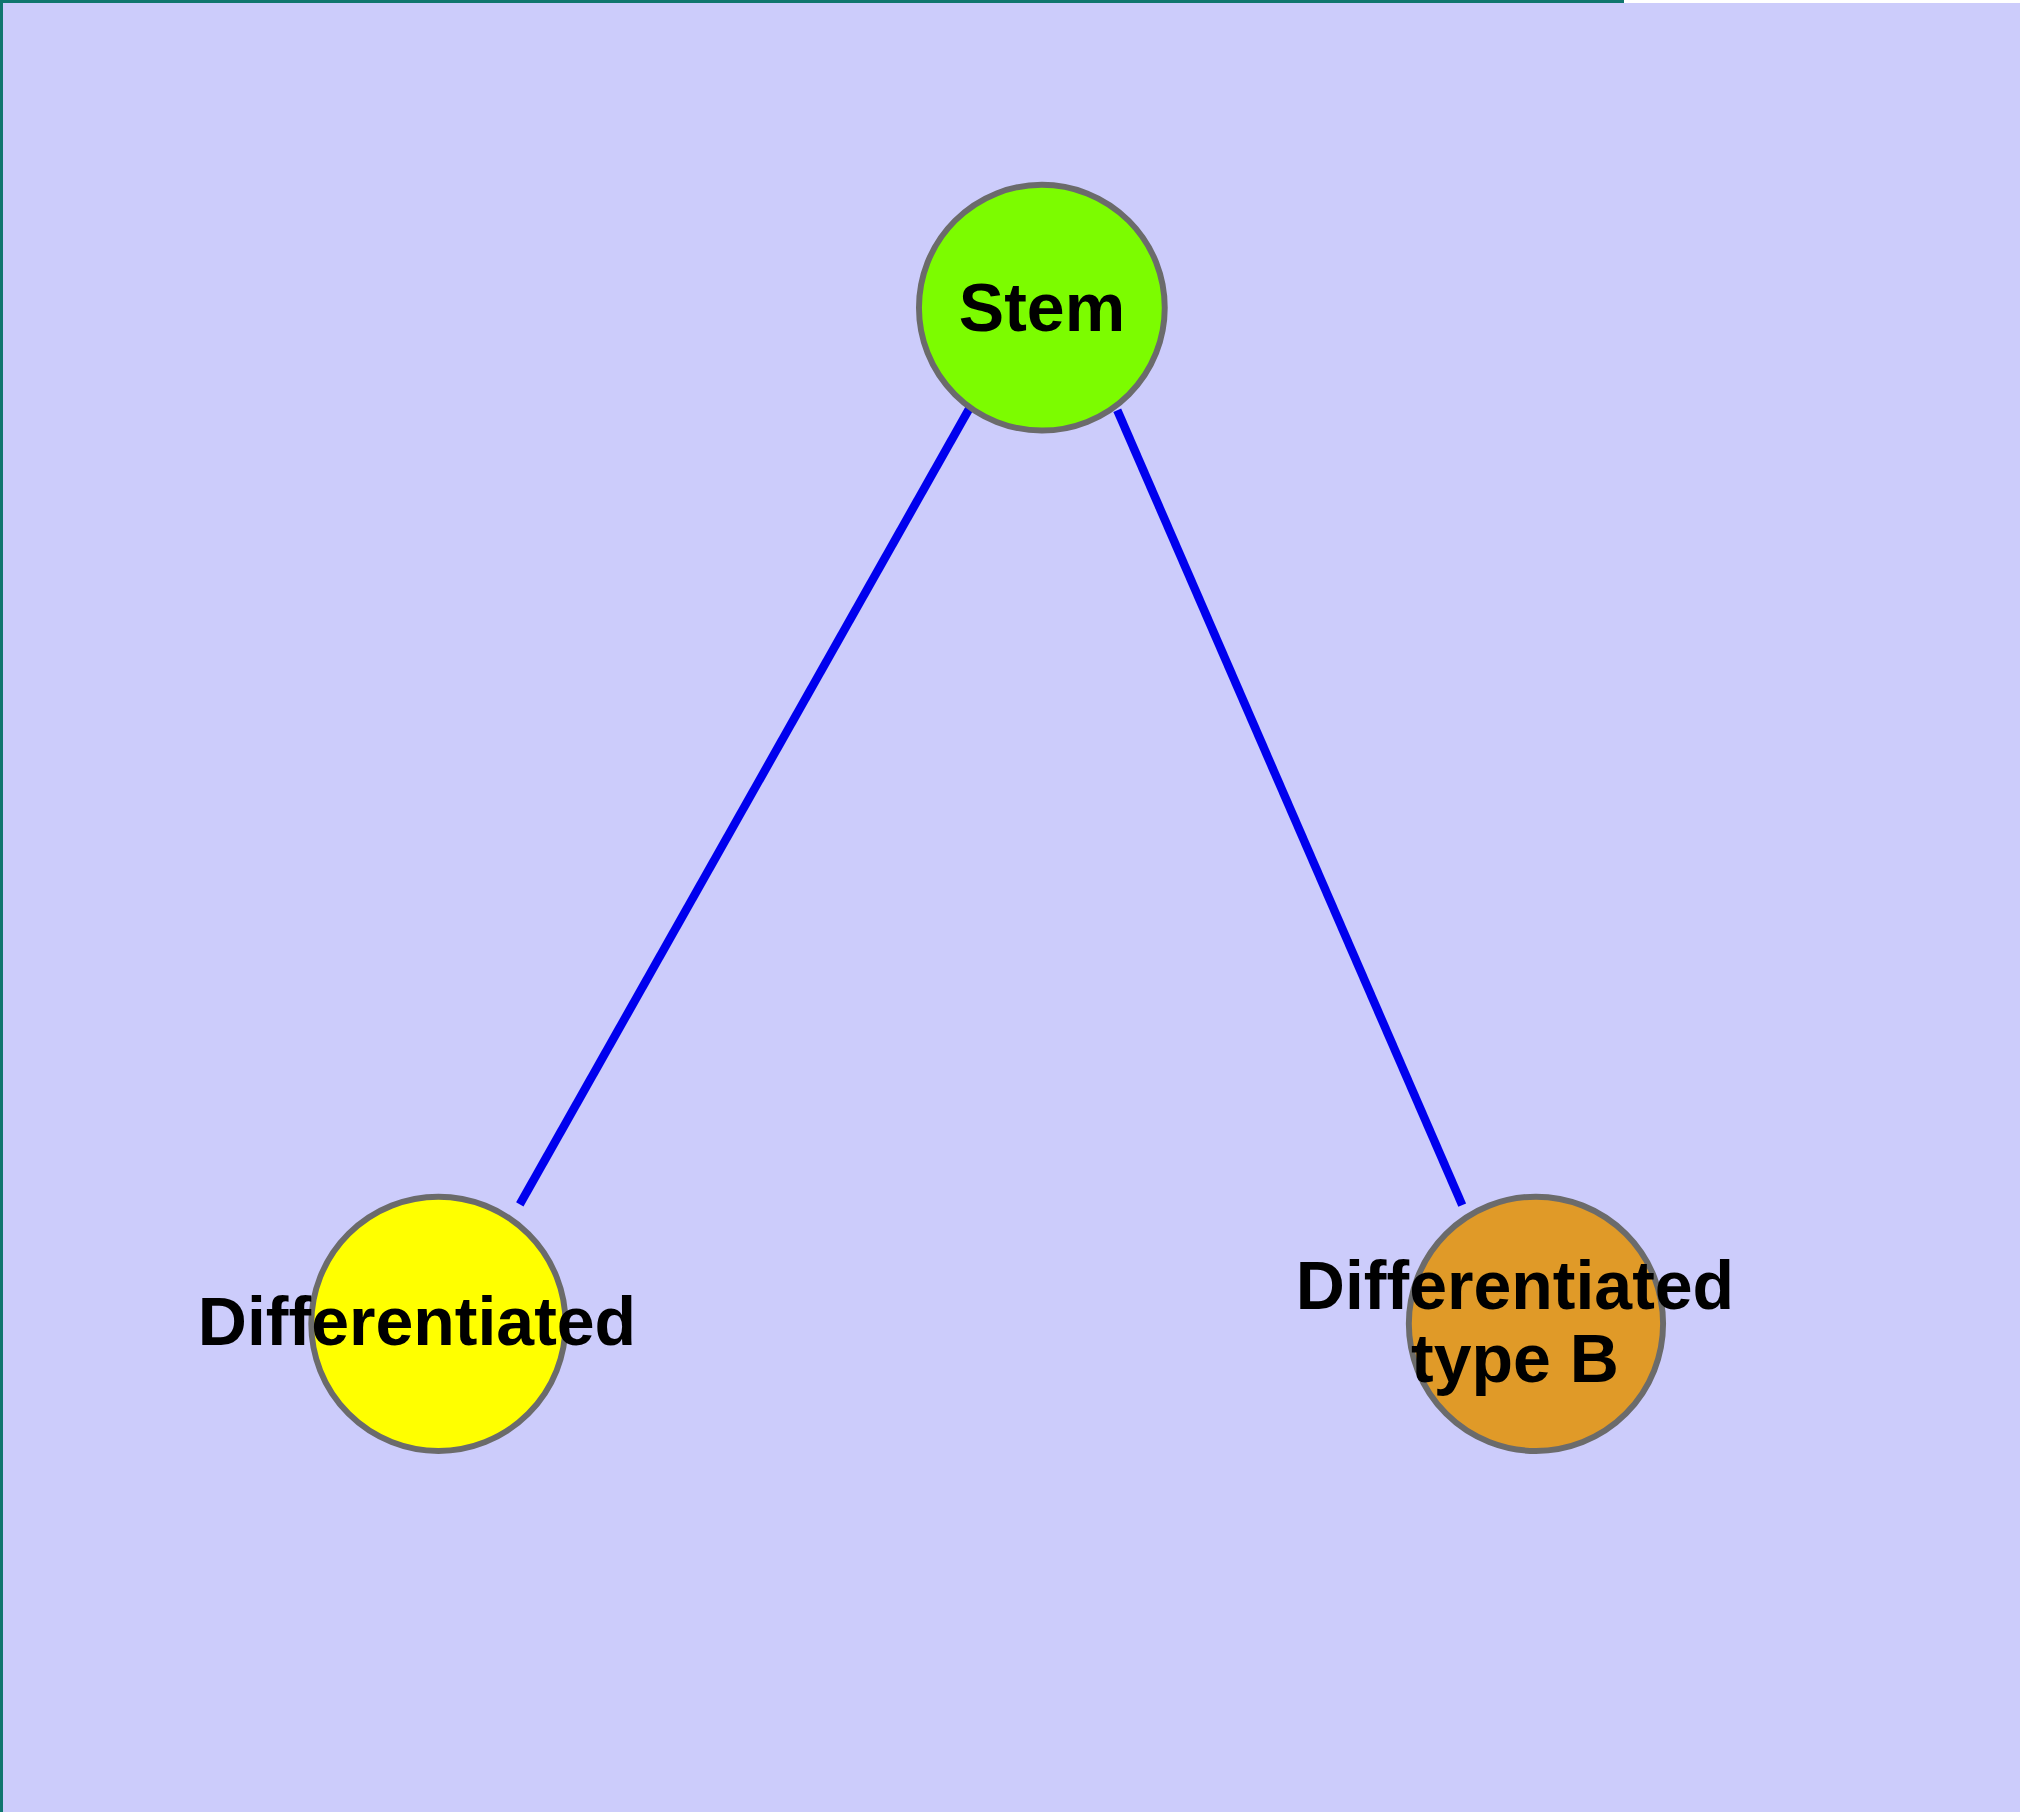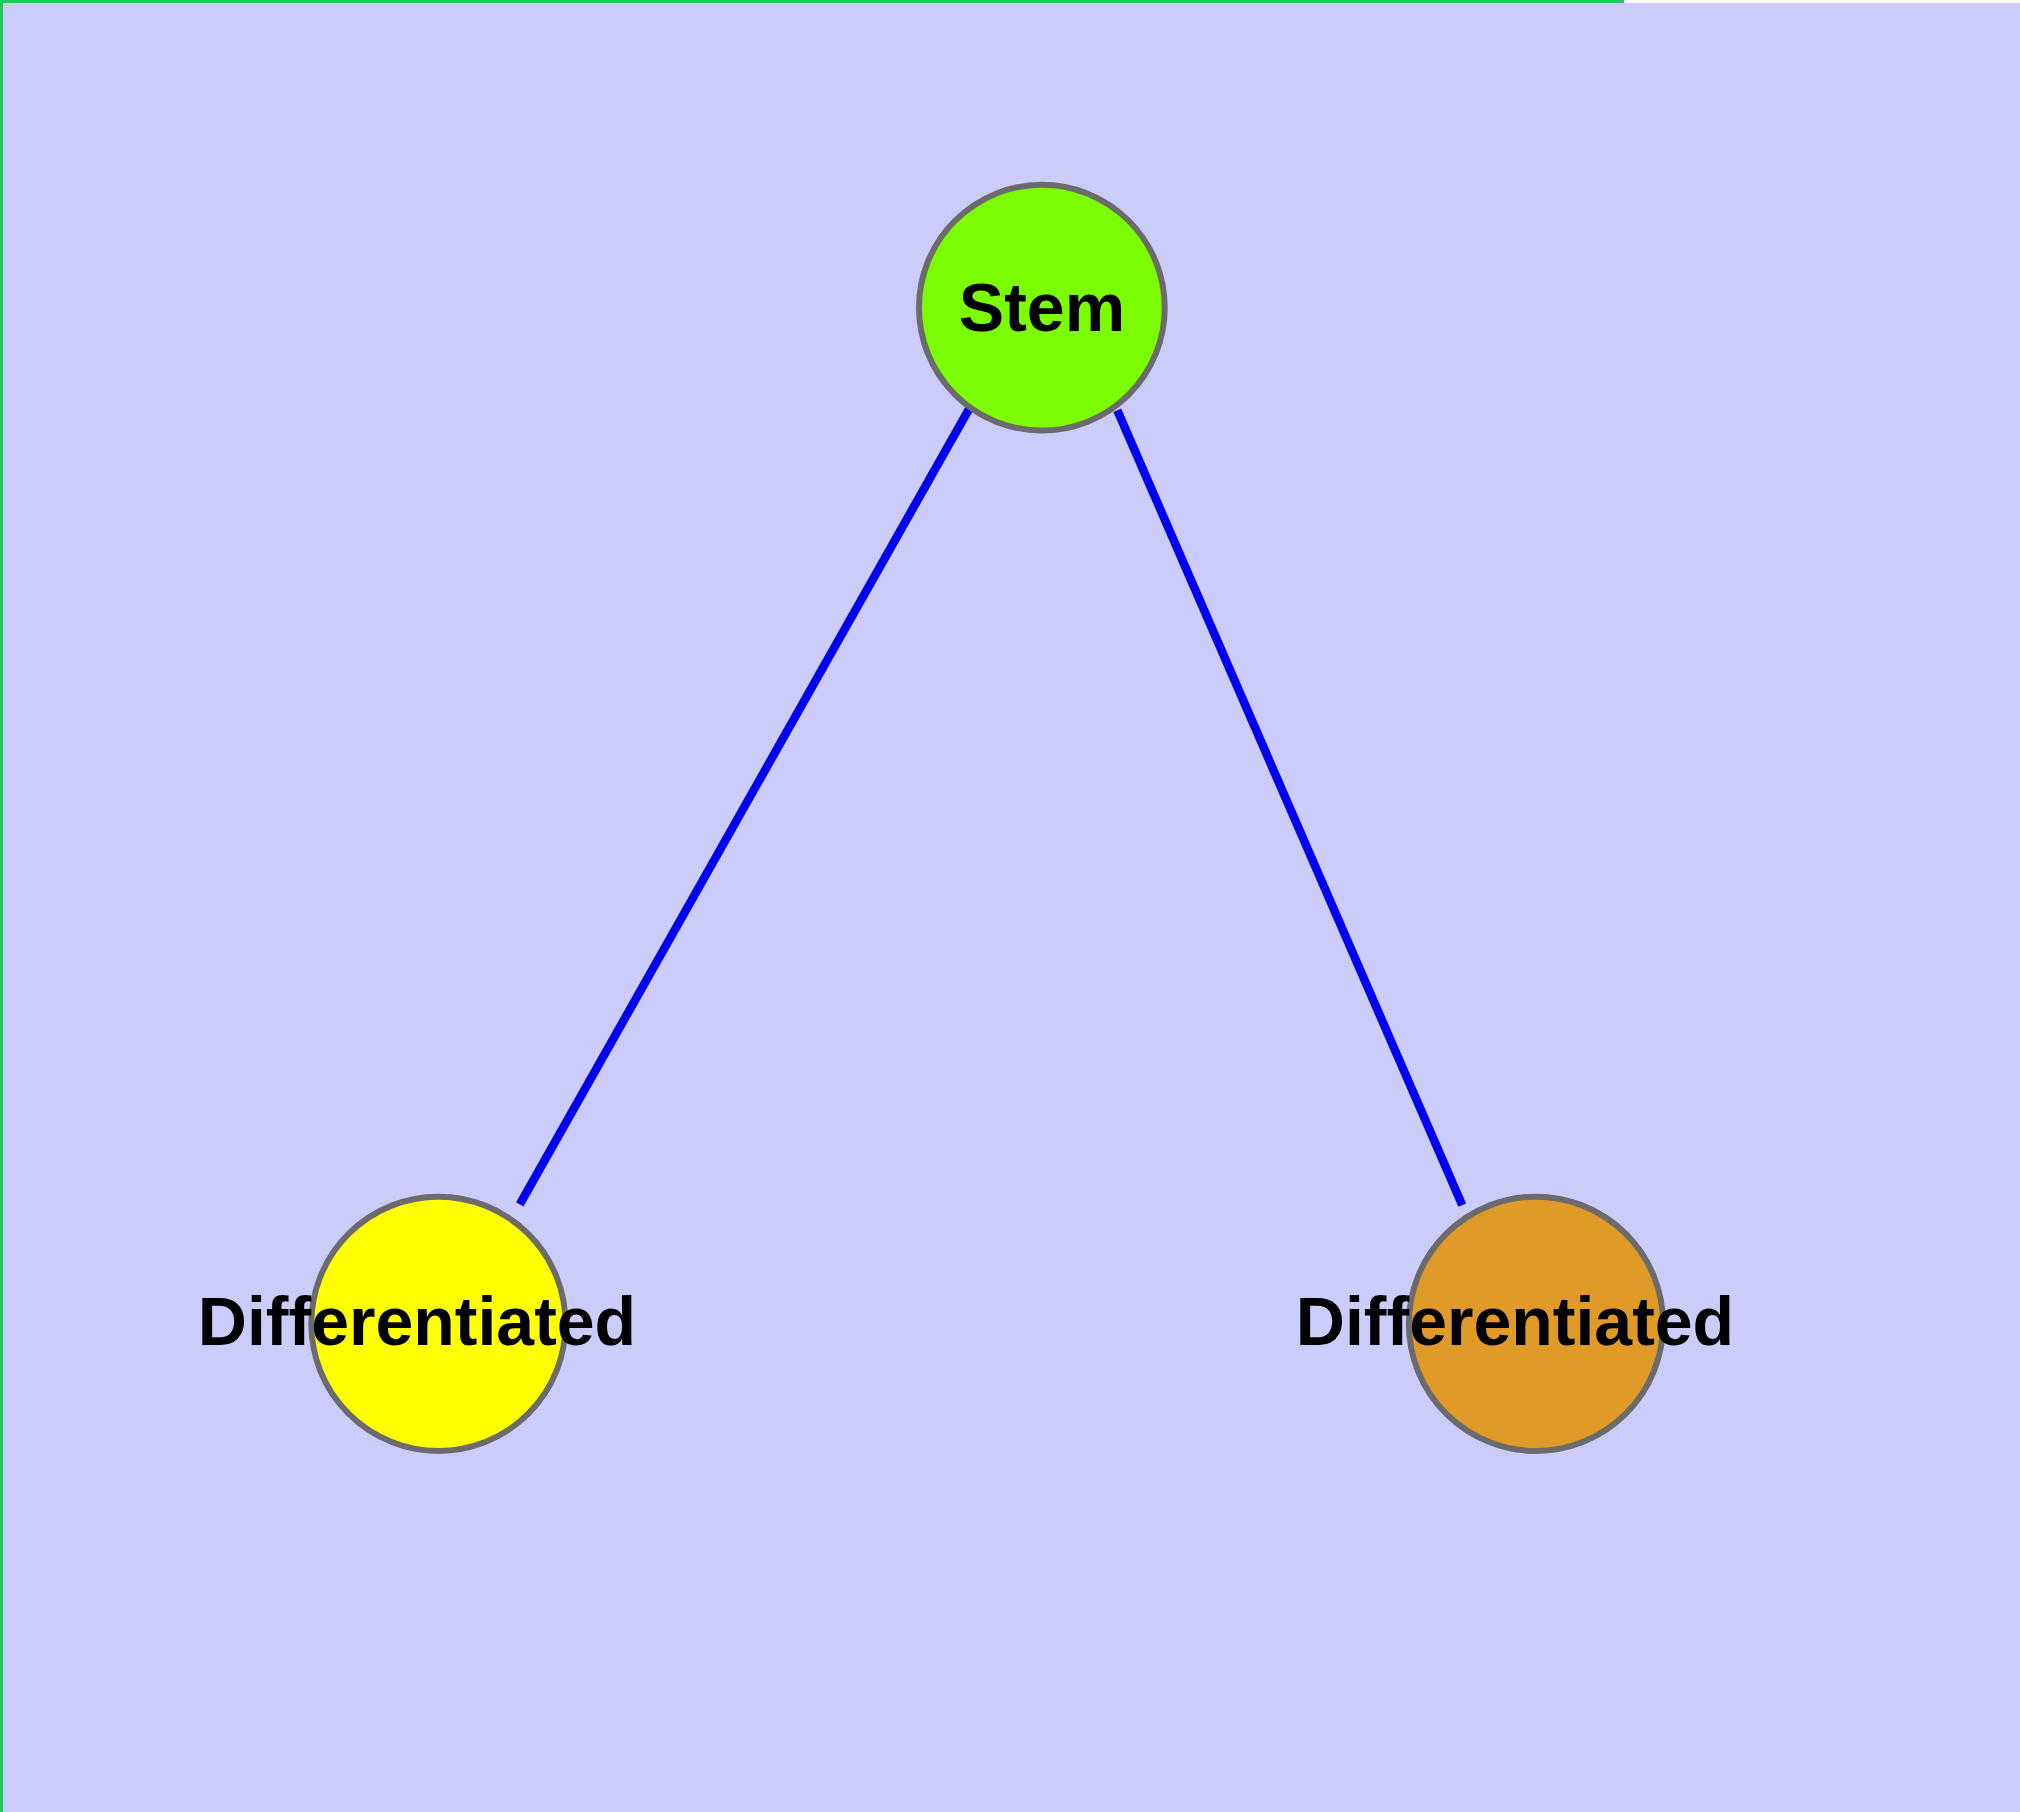--- a/index.html
+++ b/index.html
@@ -12,21 +12,21 @@
     width: 2021px;
     height: 1812px;
     overflow: hidden;
     font-family: "Liberation Sans", sans-serif;
   }
 
   #graph-canvas {
     position: relative;
     width: 1624px;
     height: 1812px;
-    background: #22c55e;
+    background: #0f766e;
     box-sizing: border-box;
   }
 
   
   #plot-background {
     position: absolute;
     left: 2.5px;
     top: 2.5px;
     width: 2018px;
     height: 1810px;
@@ -68,17 +68,17 @@
     <g id="node-layer">
         <circle cx="1229" cy="363" r="145" fill="#7cfc00" stroke="#6b6b6b" stroke-width="7"></circle>
         <circle cx="517" cy="1562" r="150" fill="#ffff00" stroke="#6b6b6b" stroke-width="7"></circle>
         <circle cx="1812" cy="1562" r="150" fill="#e09a28" stroke="#6b6b6b" stroke-width="7"></circle>
       </g>
   </svg>
 
   <div id="label-layer">
       <div class="node-label" style="left: 1042px; top: 308px; font-size: 68px; color: rgb(0, 0, 0);"><div>Stem</div></div>
       <div class="node-label" style="left: 417px; top: 1322px; font-size: 68px; color: rgb(0, 0, 0);"><div>Differentiated</div></div>
-      <div class="node-label" style="left: 1515px; top: 1322px; font-size: 68px; color: rgb(0, 0, 0);"><div>Differentiated</div></div>
+      <div class="node-label" style="left: 1515px; top: 1322px; font-size: 68px; color: rgb(0, 0, 0);"><div>Differentiated</div><div>type B</div></div>
     </div>
 
 </div>
 
 
 </body></html>

